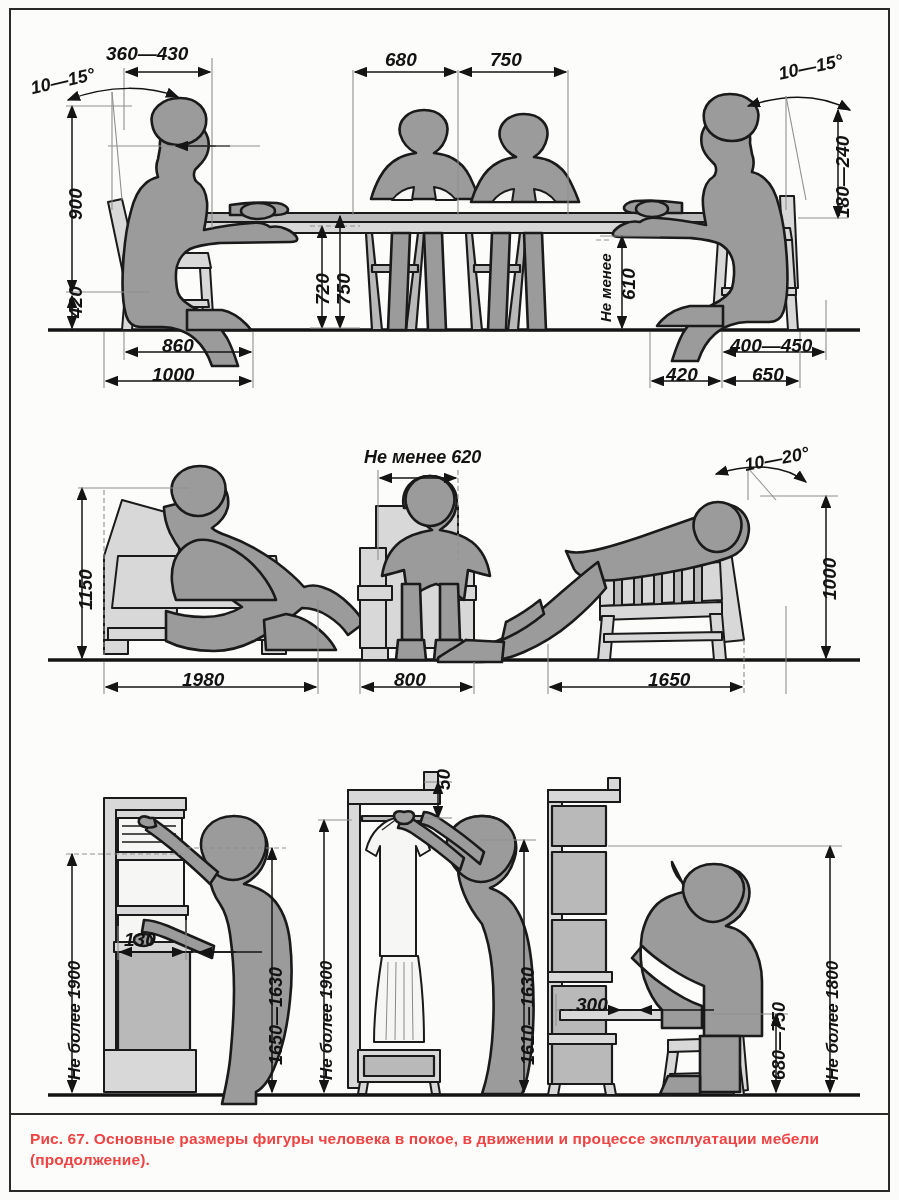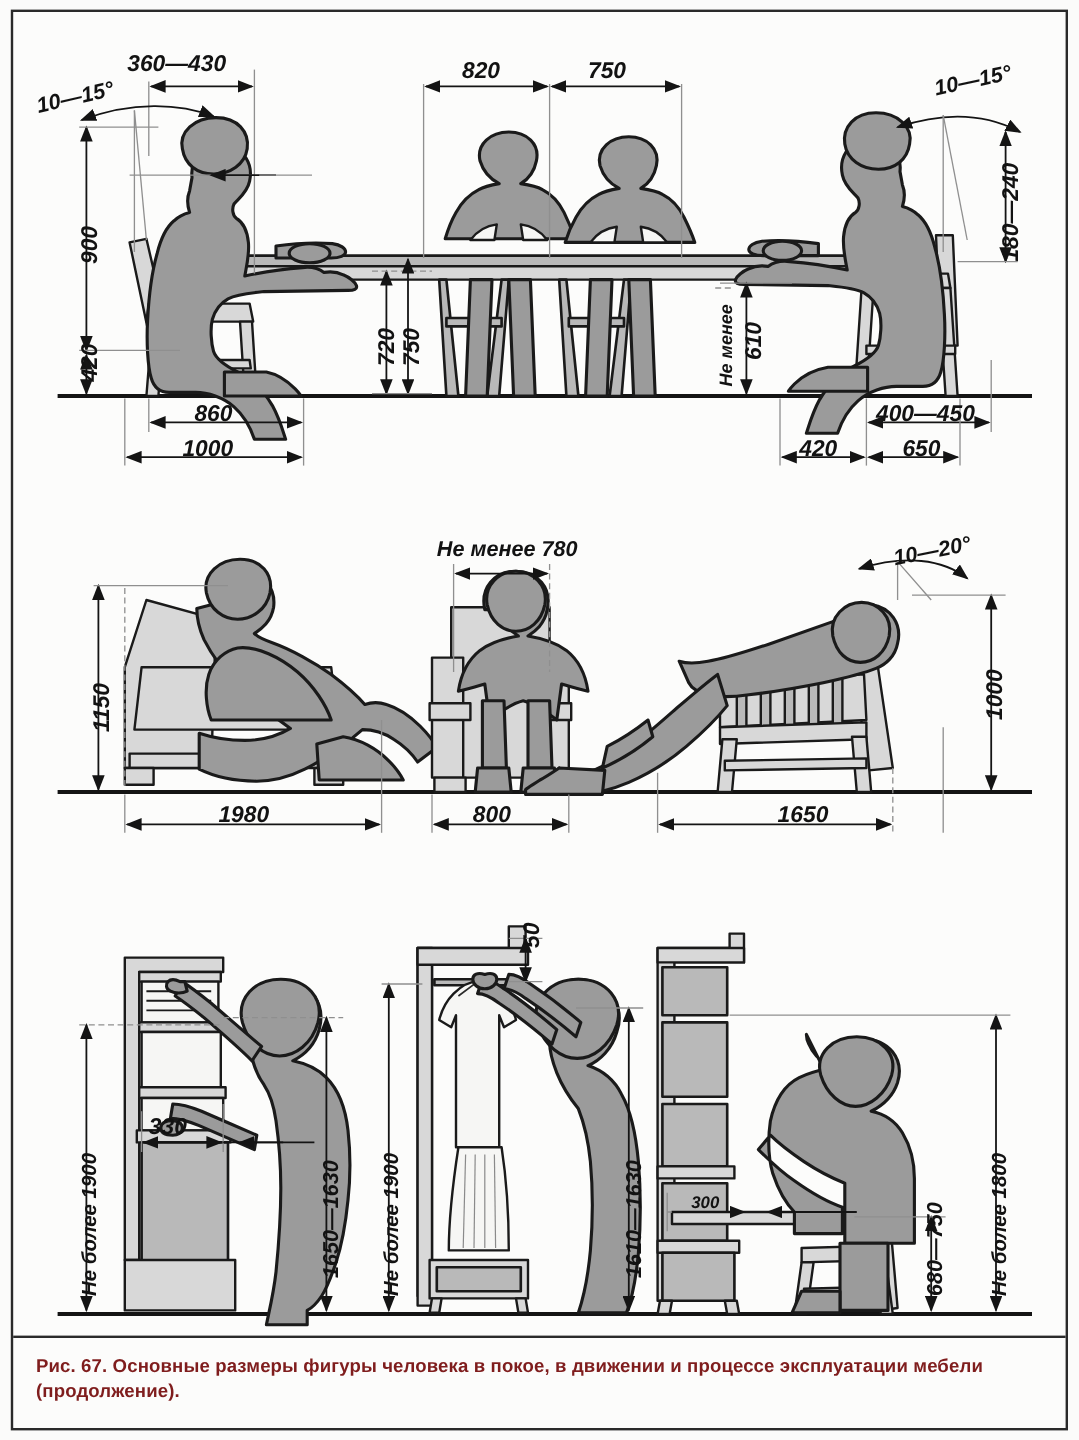--- a/index.html
+++ b/index.html
@@ -28,21 +28,21 @@
     pointer-events:none;
   }
   .caption{
     position:absolute;
     left:30px;
     top:1128px;
     width:840px;
     font-size:15.5px;
     font-weight:bold;
     line-height:1.38;
-    color:#7f1d1d;
+    color:#ef4444;
     letter-spacing:0.1px;
     font-family:"Liberation Sans", sans-serif;
   }
   .caprule{
     position:absolute;
     left:11px;right:11px;
     top:1113px;
     height:2px;
     background:#2b2b2b;
   }
@@ -520,47 +520,47 @@
     </g>
   </g>
 </svg>
 
 <div class="dim" style="left:106px;top:44px;font-size:19px;">360—430</div>
 <div class="dim" style="left:30px;top:72px;font-size:18px;transform:rotate(-13deg);">10—15°</div>
 <div class="dim v" style="left:66px;top:220px;font-size:19px;">900</div>
 <div class="dim v" style="left:66px;top:318px;font-size:19px;">420</div>
 <div class="dim" style="left:162px;top:336px;font-size:19px;">860</div>
 <div class="dim" style="left:152px;top:365px;font-size:19px;">1000</div>
-<div class="dim" style="left:385px;top:50px;font-size:19px;">820</div>
+<div class="dim" style="left:385px;top:50px;font-size:19px;">680</div>
 <div class="dim" style="left:490px;top:50px;font-size:19px;">750</div>
 <div class="dim v" style="left:313px;top:305px;font-size:19px;">720</div>
 <div class="dim v" style="left:334px;top:305px;font-size:19px;">750</div>
 <div class="dim v" style="left:598px;top:322px;font-size:15px;">Не менее</div>
 <div class="dim v" style="left:619px;top:300px;font-size:19px;">610</div>
 <div class="dim" style="left:778px;top:58px;font-size:18px;transform:rotate(-12deg);">10—15°</div>
 <div class="dim v" style="left:833px;top:218px;font-size:19px;">180—240</div>
 <div class="dim" style="left:730px;top:336px;font-size:19px;">400—450</div>
 <div class="dim" style="left:666px;top:365px;font-size:19px;">420</div>
 <div class="dim" style="left:752px;top:365px;font-size:19px;">650</div>
 
 <div class="dim v" style="left:76px;top:610px;font-size:19px;">1150</div>
 <div class="dim" style="left:182px;top:670px;font-size:19px;">1980</div>
-<div class="dim" style="left:364px;top:448px;font-size:18px;">Не менее 780</div>
+<div class="dim" style="left:364px;top:448px;font-size:18px;">Не менее 620</div>
 <div class="dim" style="left:394px;top:670px;font-size:19px;">800</div>
 <div class="dim" style="left:744px;top:450px;font-size:18px;transform:rotate(-11deg);">10—20°</div>
 <div class="dim v" style="left:820px;top:600px;font-size:19px;">1000</div>
 <div class="dim" style="left:648px;top:670px;font-size:19px;">1650</div>
 
 <div class="dim v" style="left:66px;top:1080px;font-size:17px;">Не более 1900</div>
-<div class="dim" style="left:124px;top:930px;font-size:19px;">330</div>
+<div class="dim" style="left:124px;top:930px;font-size:19px;">130</div>
 <div class="dim v" style="left:267px;top:1065px;font-size:18px;">1650—1630</div>
 <div class="dim v" style="left:318px;top:1080px;font-size:17px;">Не более 1900</div>
 <div class="dim v" style="left:434px;top:790px;font-size:19px;">50</div>
 <div class="dim v" style="left:519px;top:1065px;font-size:18px;">1610—1630</div>
-<div class="dim" style="left:576px;top:995px;font-size:14px;">300</div>
+<div class="dim" style="left:576px;top:995px;font-size:19px;">300</div>
 <div class="dim v" style="left:770px;top:1080px;font-size:18px;">680—750</div>
 <div class="dim v" style="left:824px;top:1080px;font-size:17px;">Не более 1800</div>
 
 <div class="caprule"></div>
 <div class="caption">
   <span>Рис. 67. Основные размеры фигуры человека в покое, в движении и процессе эксплуатации</span>
   <span>мебели (продолжение).</span>
 </div>
 
 </body></html>

